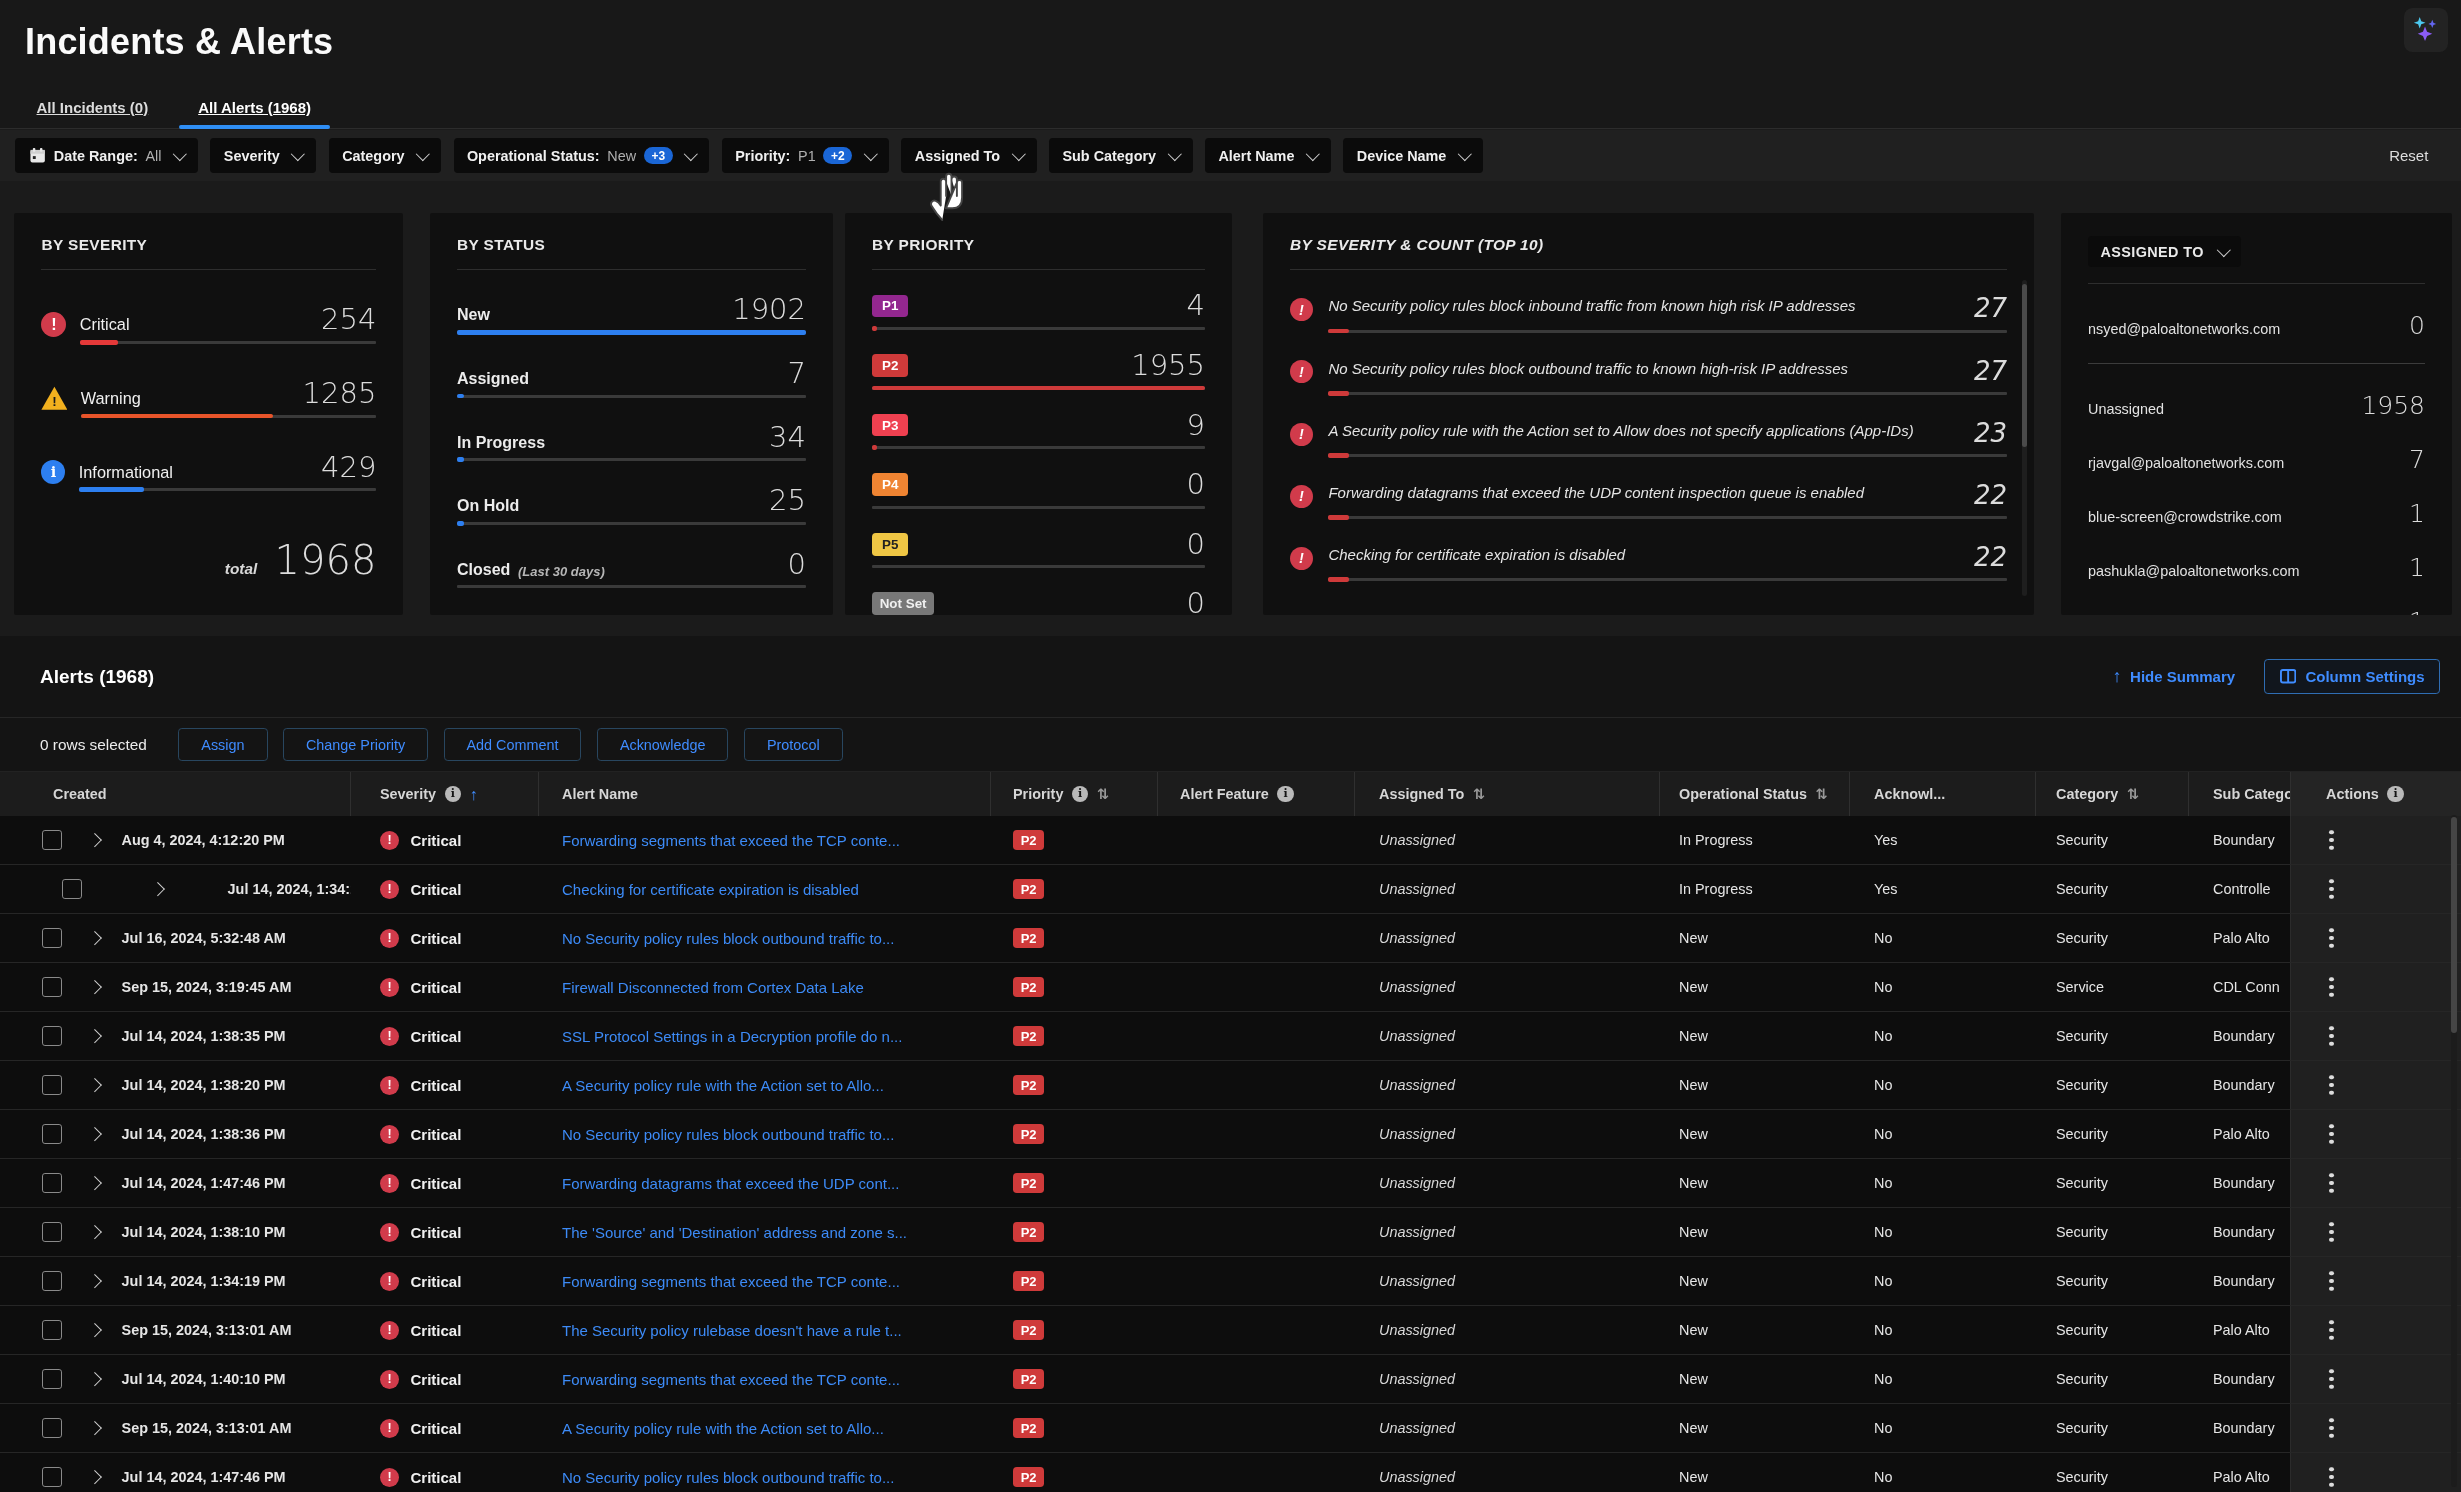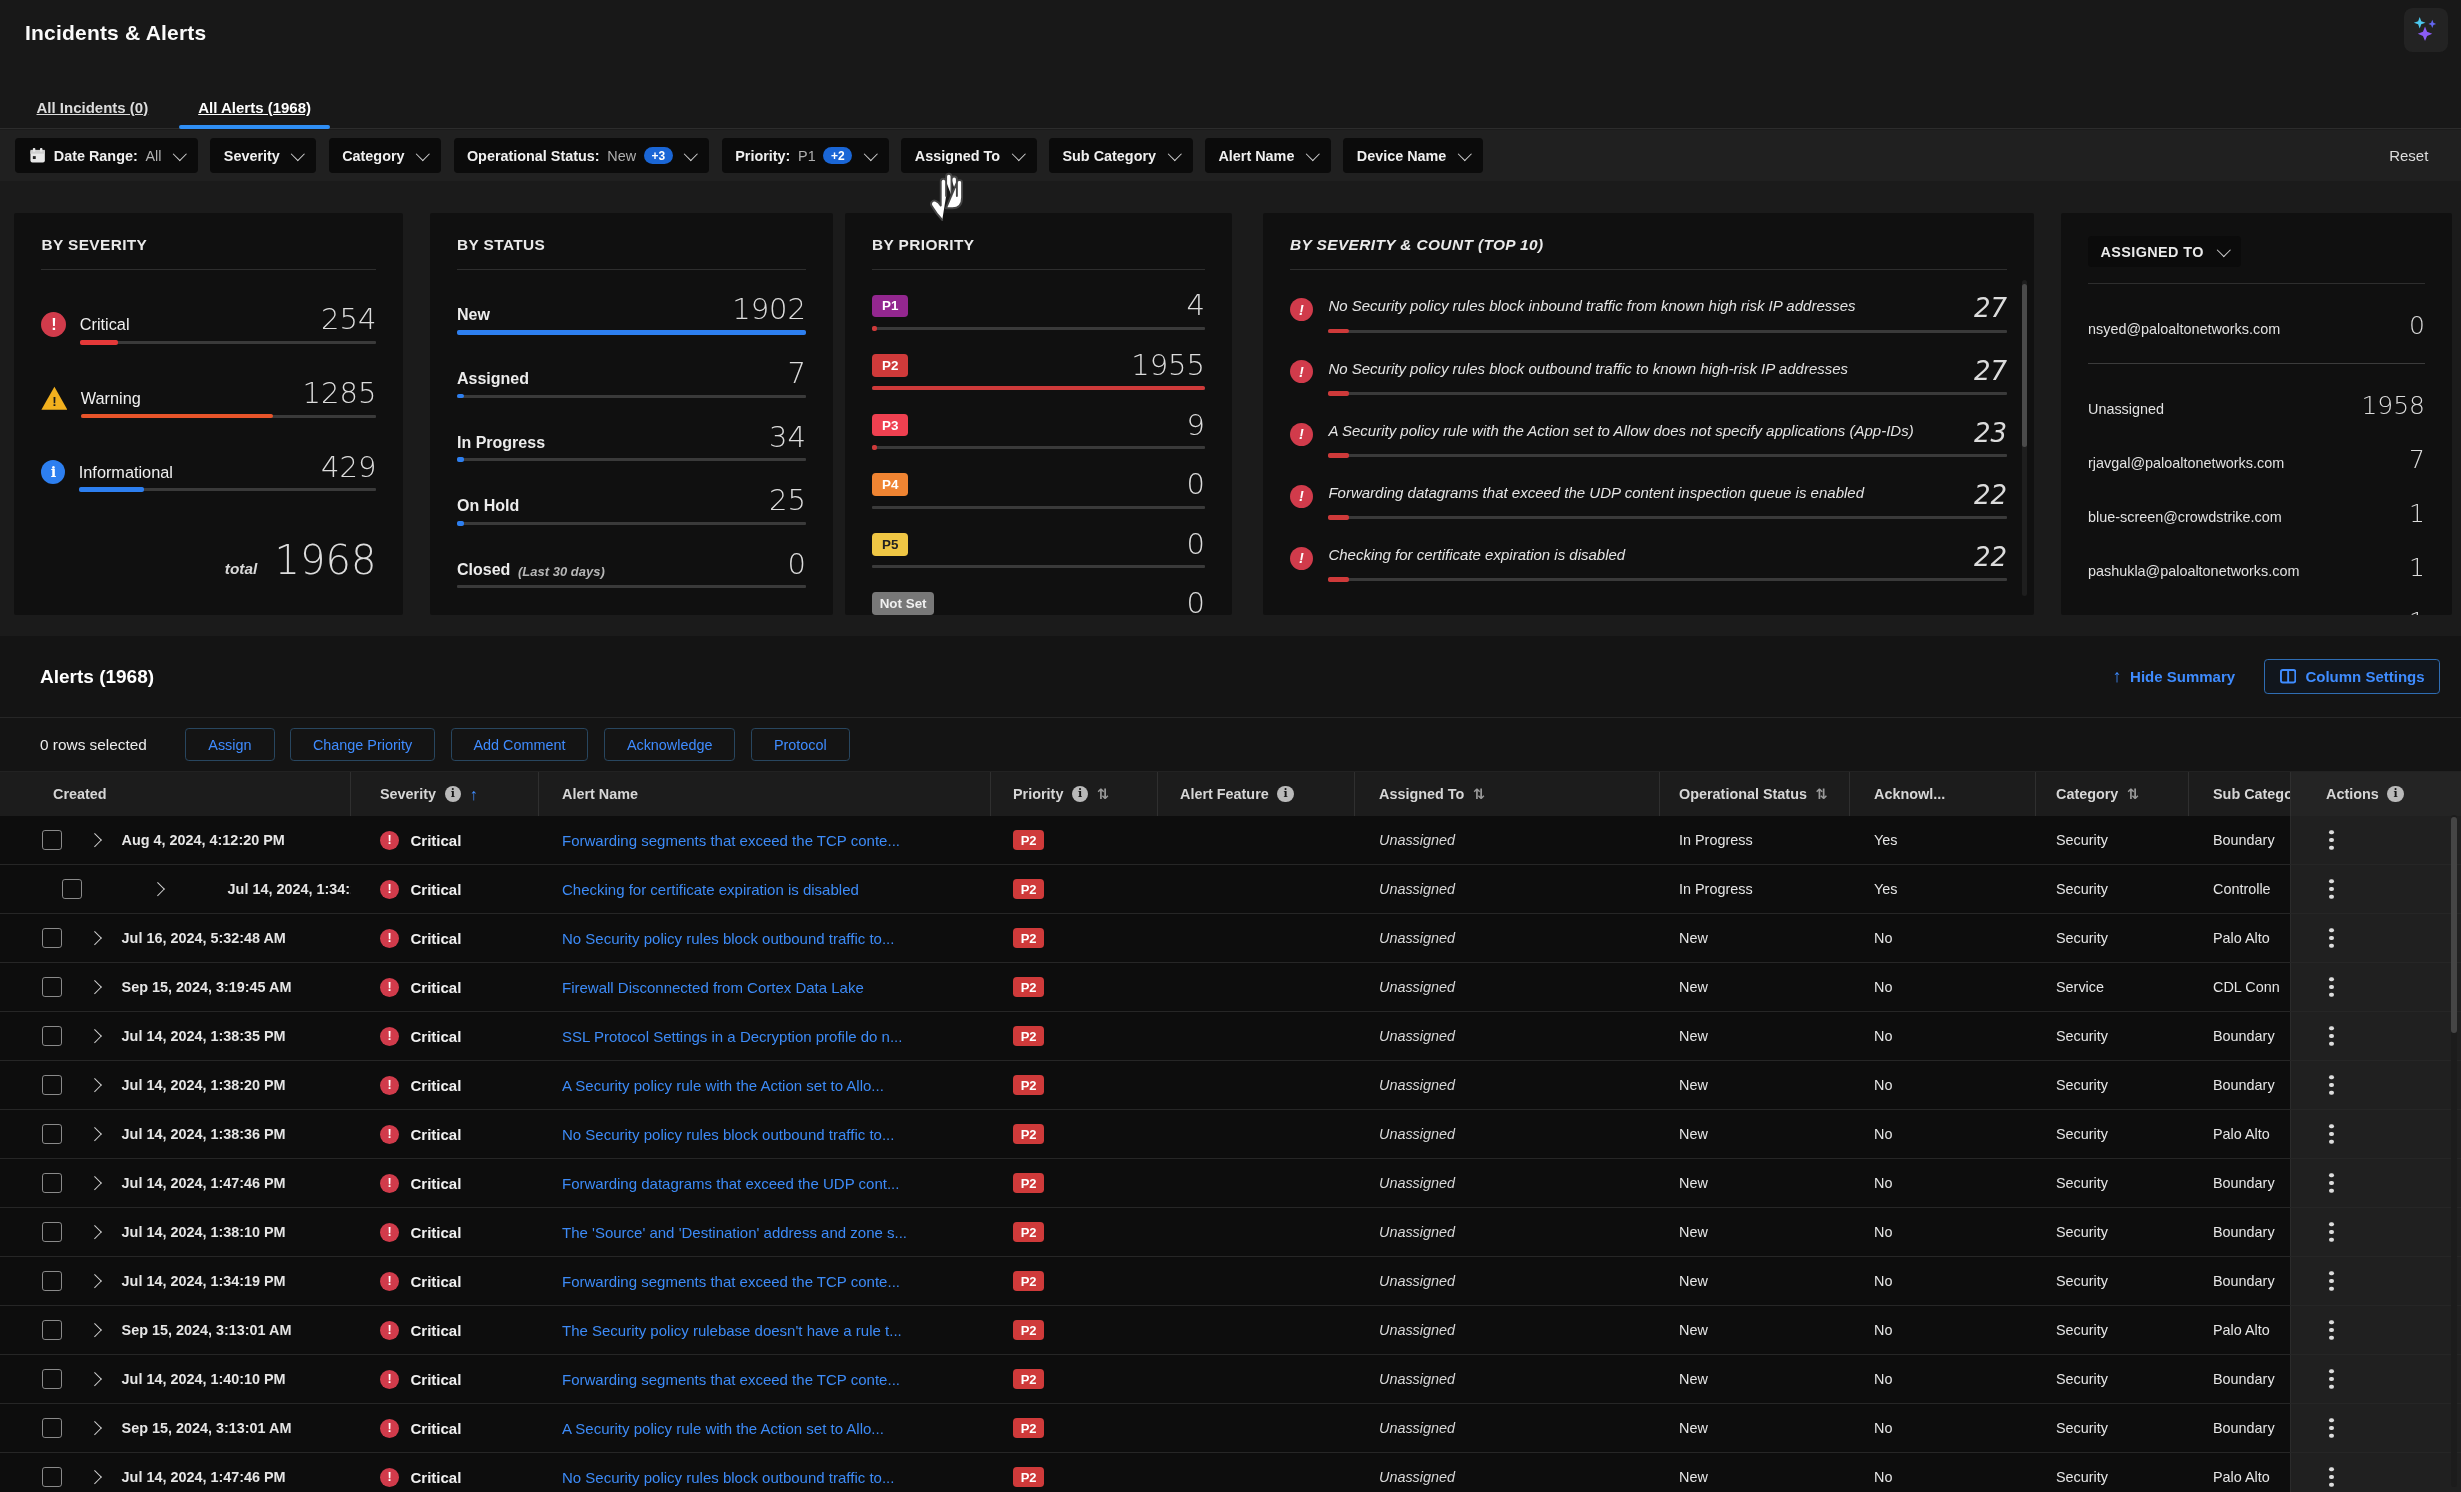--- a/index.html
+++ b/index.html
@@ -3,21 +3,21 @@
 <meta charset="utf-8">
 <style>
   html,body{margin:0;padding:0;}
   body{
     width:2461px;height:1493px;position:relative;overflow:hidden;
     background:#1b1b1b;color:#e6e6e6;
     font-family:"Liberation Sans","DejaVu Sans",sans-serif;
   }
   
   .page-header{position:absolute;top:0;left:0;right:0;height:86px;background:#181818;}
-  .page-title{position:absolute;left:25px;top:21px;font-size:21px;font-weight:700;color:#fafafa;letter-spacing:0.2px;}
+  .page-title{position:absolute;left:25px;top:21px;font-size:36px;font-weight:700;color:#fafafa;letter-spacing:0.2px;}
   .ai-button{position:absolute;right:13.4px;top:7.7px;width:44px;height:44px;border-radius:8.6px;background:#232323;display:flex;align-items:center;justify-content:center;}
   
   .tabs{position:absolute;top:86px;left:0;right:0;height:42px;background:#181818;border-bottom:1px solid #2c2c2c;display:flex;padding-left:11.5px;}
   .tab{padding:0 25px;display:flex;align-items:center;font-size:15px;font-weight:700;color:#dcdcdc;position:relative;text-decoration:underline;}
   .tab.active{color:#ffffff;}
   .tab.active::after{content:"";position:absolute;left:5.8px;right:5.8px;bottom:-1px;height:3.8px;background:#2f8ef4;border-radius:1.9px;}
   
   .filter-bar{position:absolute;top:130px;left:0;right:0;height:51px;background:#202020;display:flex;align-items:center;gap:12.5px;padding:0 15.4px;box-sizing:border-box;}
   .chip{height:35px;background:#0b0b0b;border-radius:3.8px;display:flex;align-items:center;gap:7.7px;padding:0 13.4px;font-size:14.4px;font-weight:700;color:#f0f0f0;white-space:nowrap;}
   .chip .value{color:#b0b0b0;font-weight:400;}
@@ -77,21 +77,21 @@
   .as-value{margin-left:auto;font-size:25px;line-height:1;}
   .as-divider{height:1px;background:#3c3c3c;margin-top:25px;}
   
   .alerts{position:absolute;top:636px;left:0;right:0;bottom:0;background:#141414;}
   .alerts-header{height:81px;display:flex;align-items:center;padding:0 21px 0 40px;border-bottom:1px solid #262626;}
   .alerts-title{font-size:19px;font-weight:700;color:#fff;}
   .hide-summary{margin-left:auto;display:flex;align-items:center;gap:8.6px;color:#3f8cff;font-size:15px;font-weight:700;cursor:pointer;}
   .up-arrow{color:#3f8cff;font-size:18px;font-weight:700;}
   .col-settings{margin-left:29px;display:flex;align-items:center;gap:9.6px;border:1px solid #2f6db3;border-radius:3.8px;padding:7.7px 14.4px;color:#3f8cff;font-size:15px;font-weight:700;background:#11161d;cursor:pointer;}
   .selection-row{height:53px;display:flex;align-items:center;padding-left:40px;gap:15.4px;border-bottom:1px solid #222;}
-  .sel-text{font-size:15.4px;color:#ececec;margin-right:23px;}
+  .sel-text{font-size:15.4px;color:#ececec;margin-right:16px;}
   .bulk-btn{border:1px solid #28465f;border-radius:3.8px;padding:7.7px 22px;color:#3f8cff;font-size:14.4px;background:transparent;cursor:pointer;}
   
   .thead{height:44px;background:#1c1c1c;display:flex;align-items:stretch;position:relative;}
   .hcell{display:flex;align-items:center;gap:8.6px;font-size:14.4px;font-weight:700;color:#d6d6d6;border-right:1px solid #2f2f2f;box-sizing:border-box;flex-shrink:0;overflow:hidden;white-space:nowrap;}
   .info-i{width:16.3px;height:16.3px;border-radius:50%;background:#b9b9b9;color:#141414;font-size:11px;font-weight:700;display:inline-flex;align-items:center;justify-content:center;font-family:"DejaVu Serif",serif;flex-shrink:0;}
   .sort-up{color:#3f8cff;font-size:16.3px;font-weight:700;}
   .sort-both{color:#9a9a9a;font-size:14.4px;}
   .c-created{width:351px;padding-left:53px;}
   .c-sev{width:188px;padding-left:29px;}
   .c-alert{width:452px;padding-left:23px;}

